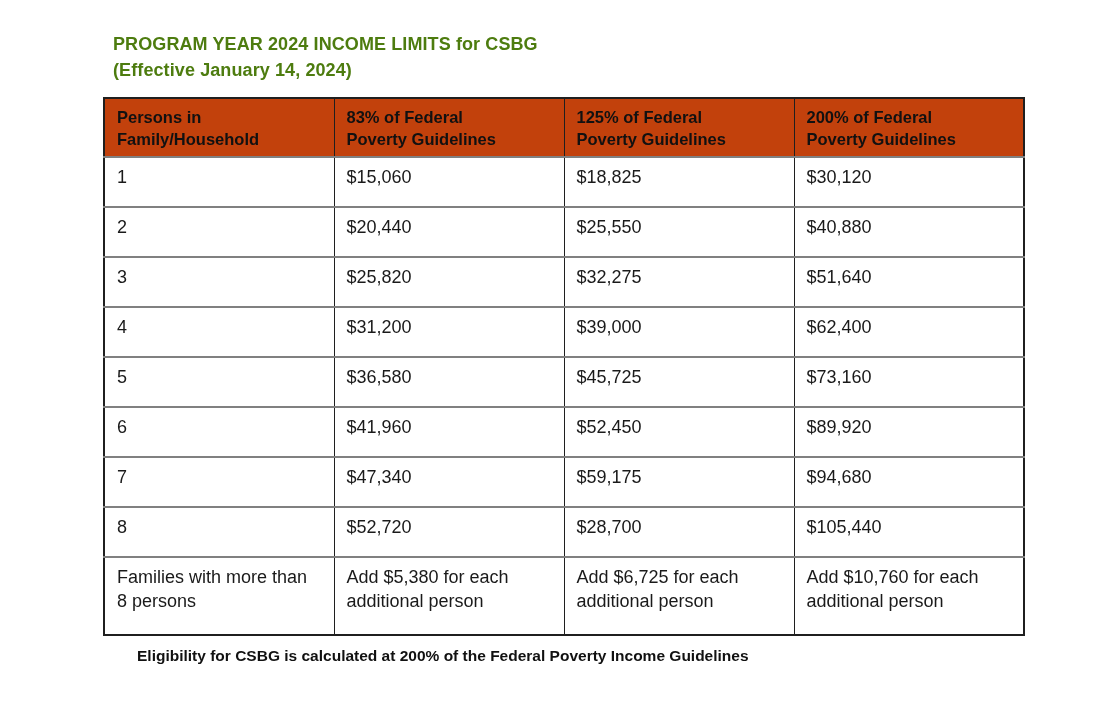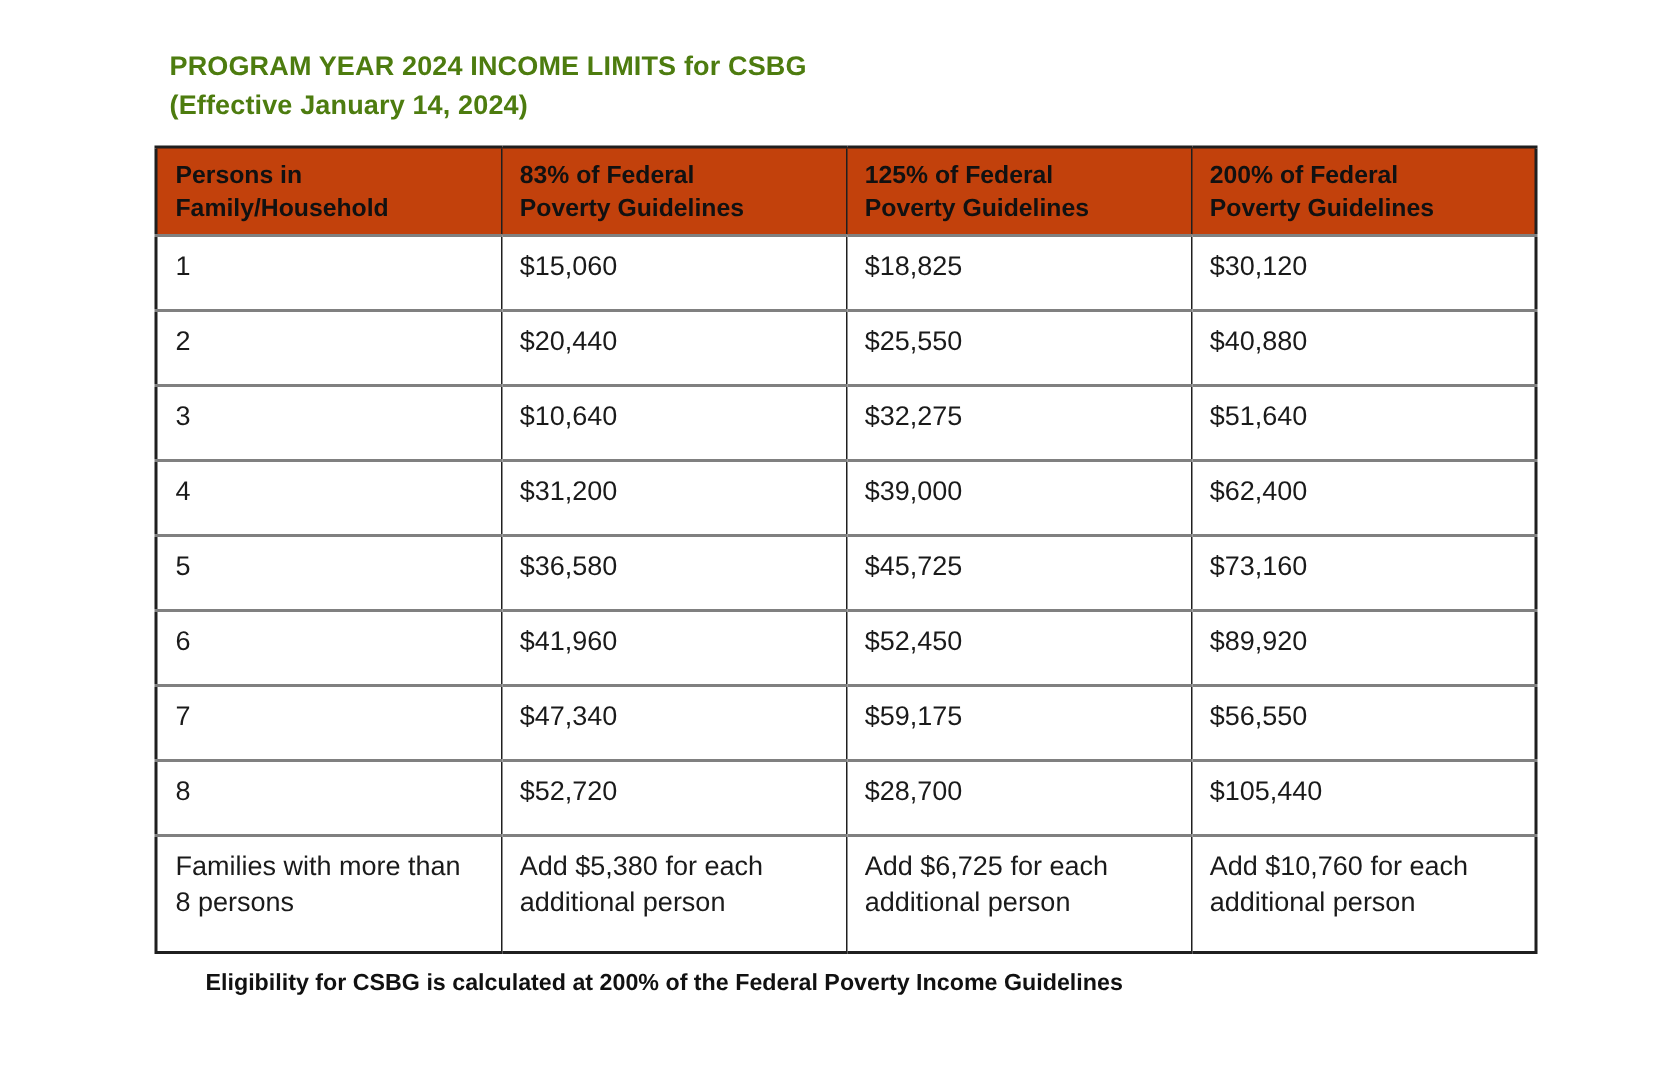--- a/index.html
+++ b/index.html
@@ -103,21 +103,21 @@
         <td>$30,120</td>
       </tr>
       <tr>
         <td>2</td>
         <td>$20,440</td>
         <td>$25,550</td>
         <td>$40,880</td>
       </tr>
       <tr>
         <td>3</td>
-        <td>$10,640</td>
+        <td>$25,820</td>
         <td>$32,275</td>
         <td>$51,640</td>
       </tr>
       <tr>
         <td>4</td>
         <td>$31,200</td>
         <td>$39,000</td>
         <td>$62,400</td>
       </tr>
       <tr>
@@ -129,21 +129,21 @@
       <tr>
         <td>6</td>
         <td>$41,960</td>
         <td>$52,450</td>
         <td>$89,920</td>
       </tr>
       <tr>
         <td>7</td>
         <td>$47,340</td>
         <td>$59,175</td>
-        <td>$56,550</td>
+        <td>$94,680</td>
       </tr>
       <tr>
         <td>8</td>
         <td>$52,720</td>
         <td>$28,700</td>
         <td>$105,440</td>
       </tr>
       <tr>
         <td>Families with more than 8 persons</td>
         <td>Add $5,380 for each additional person</td>

